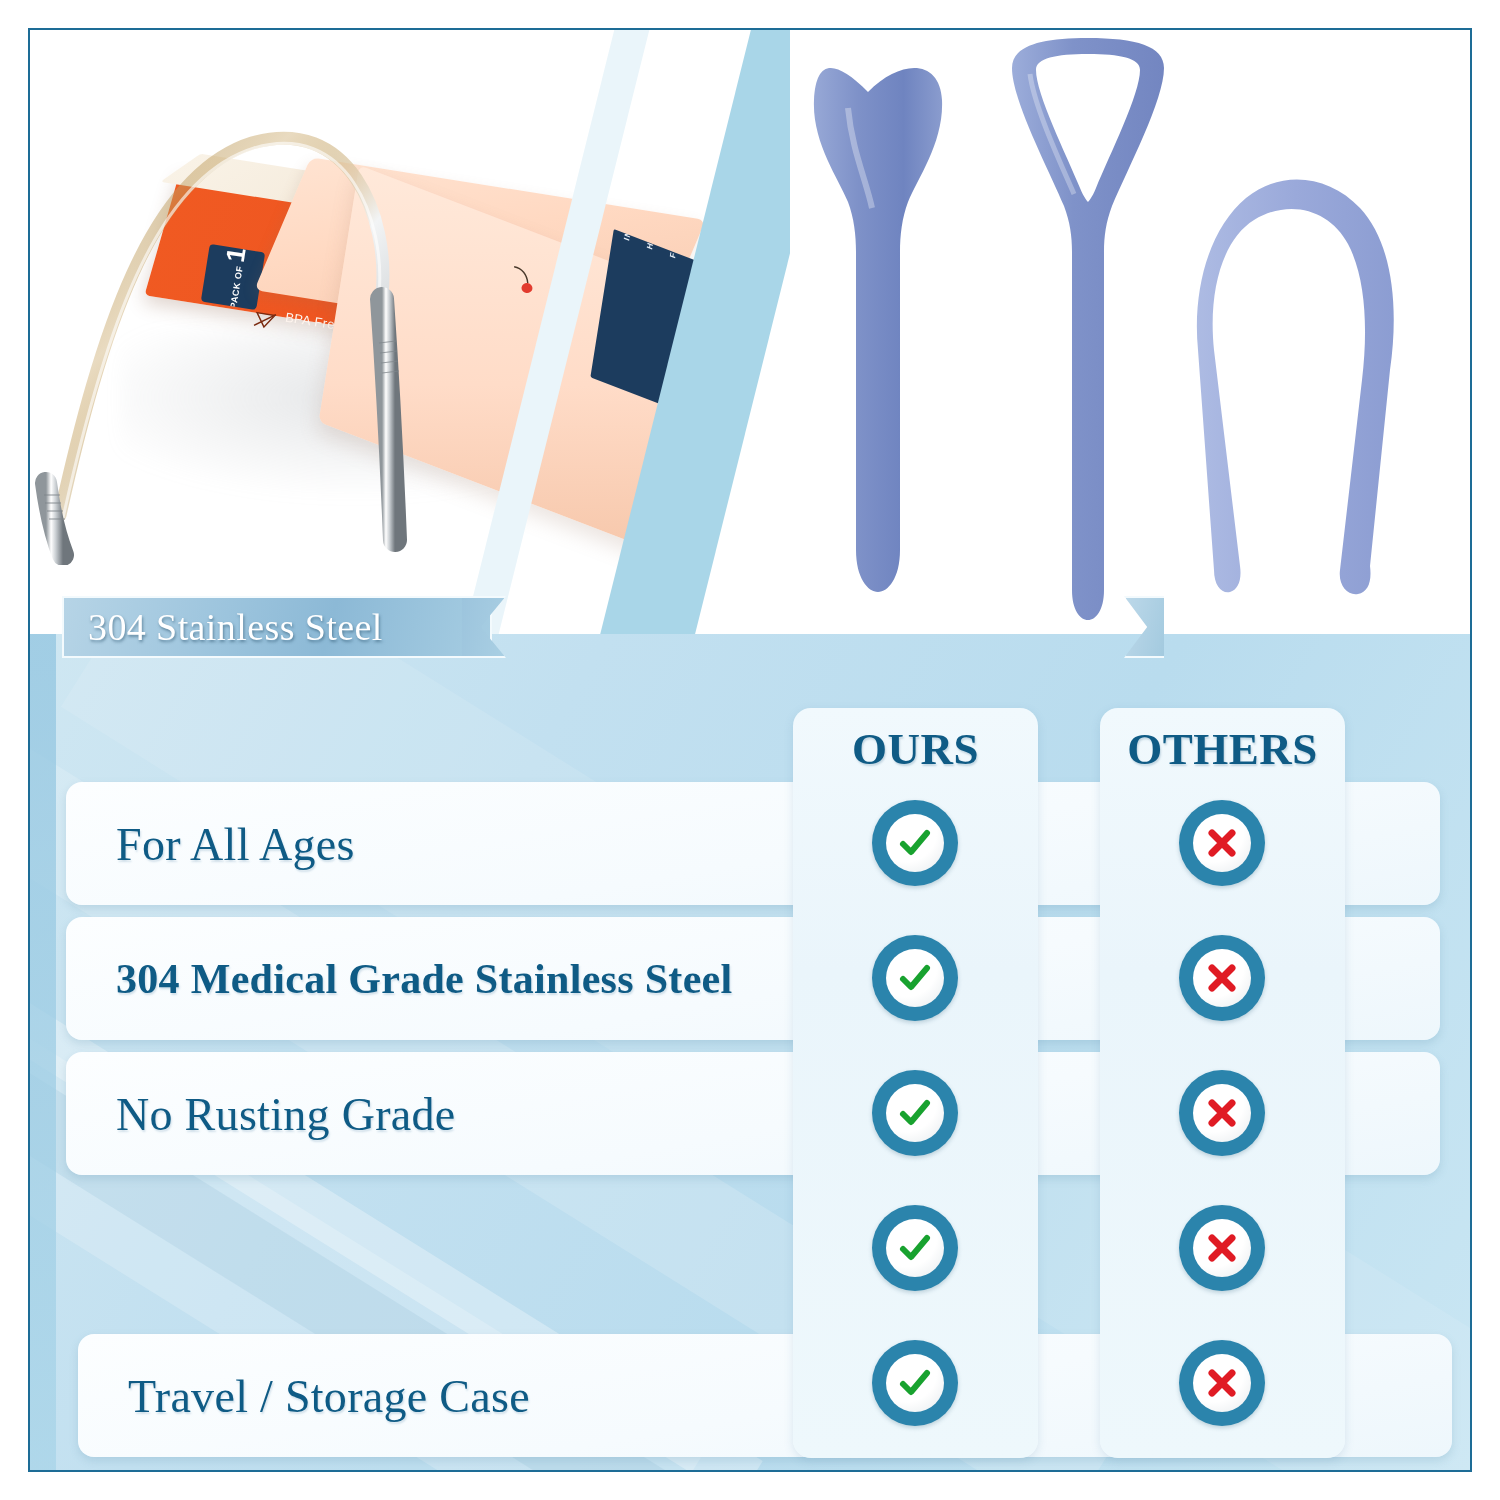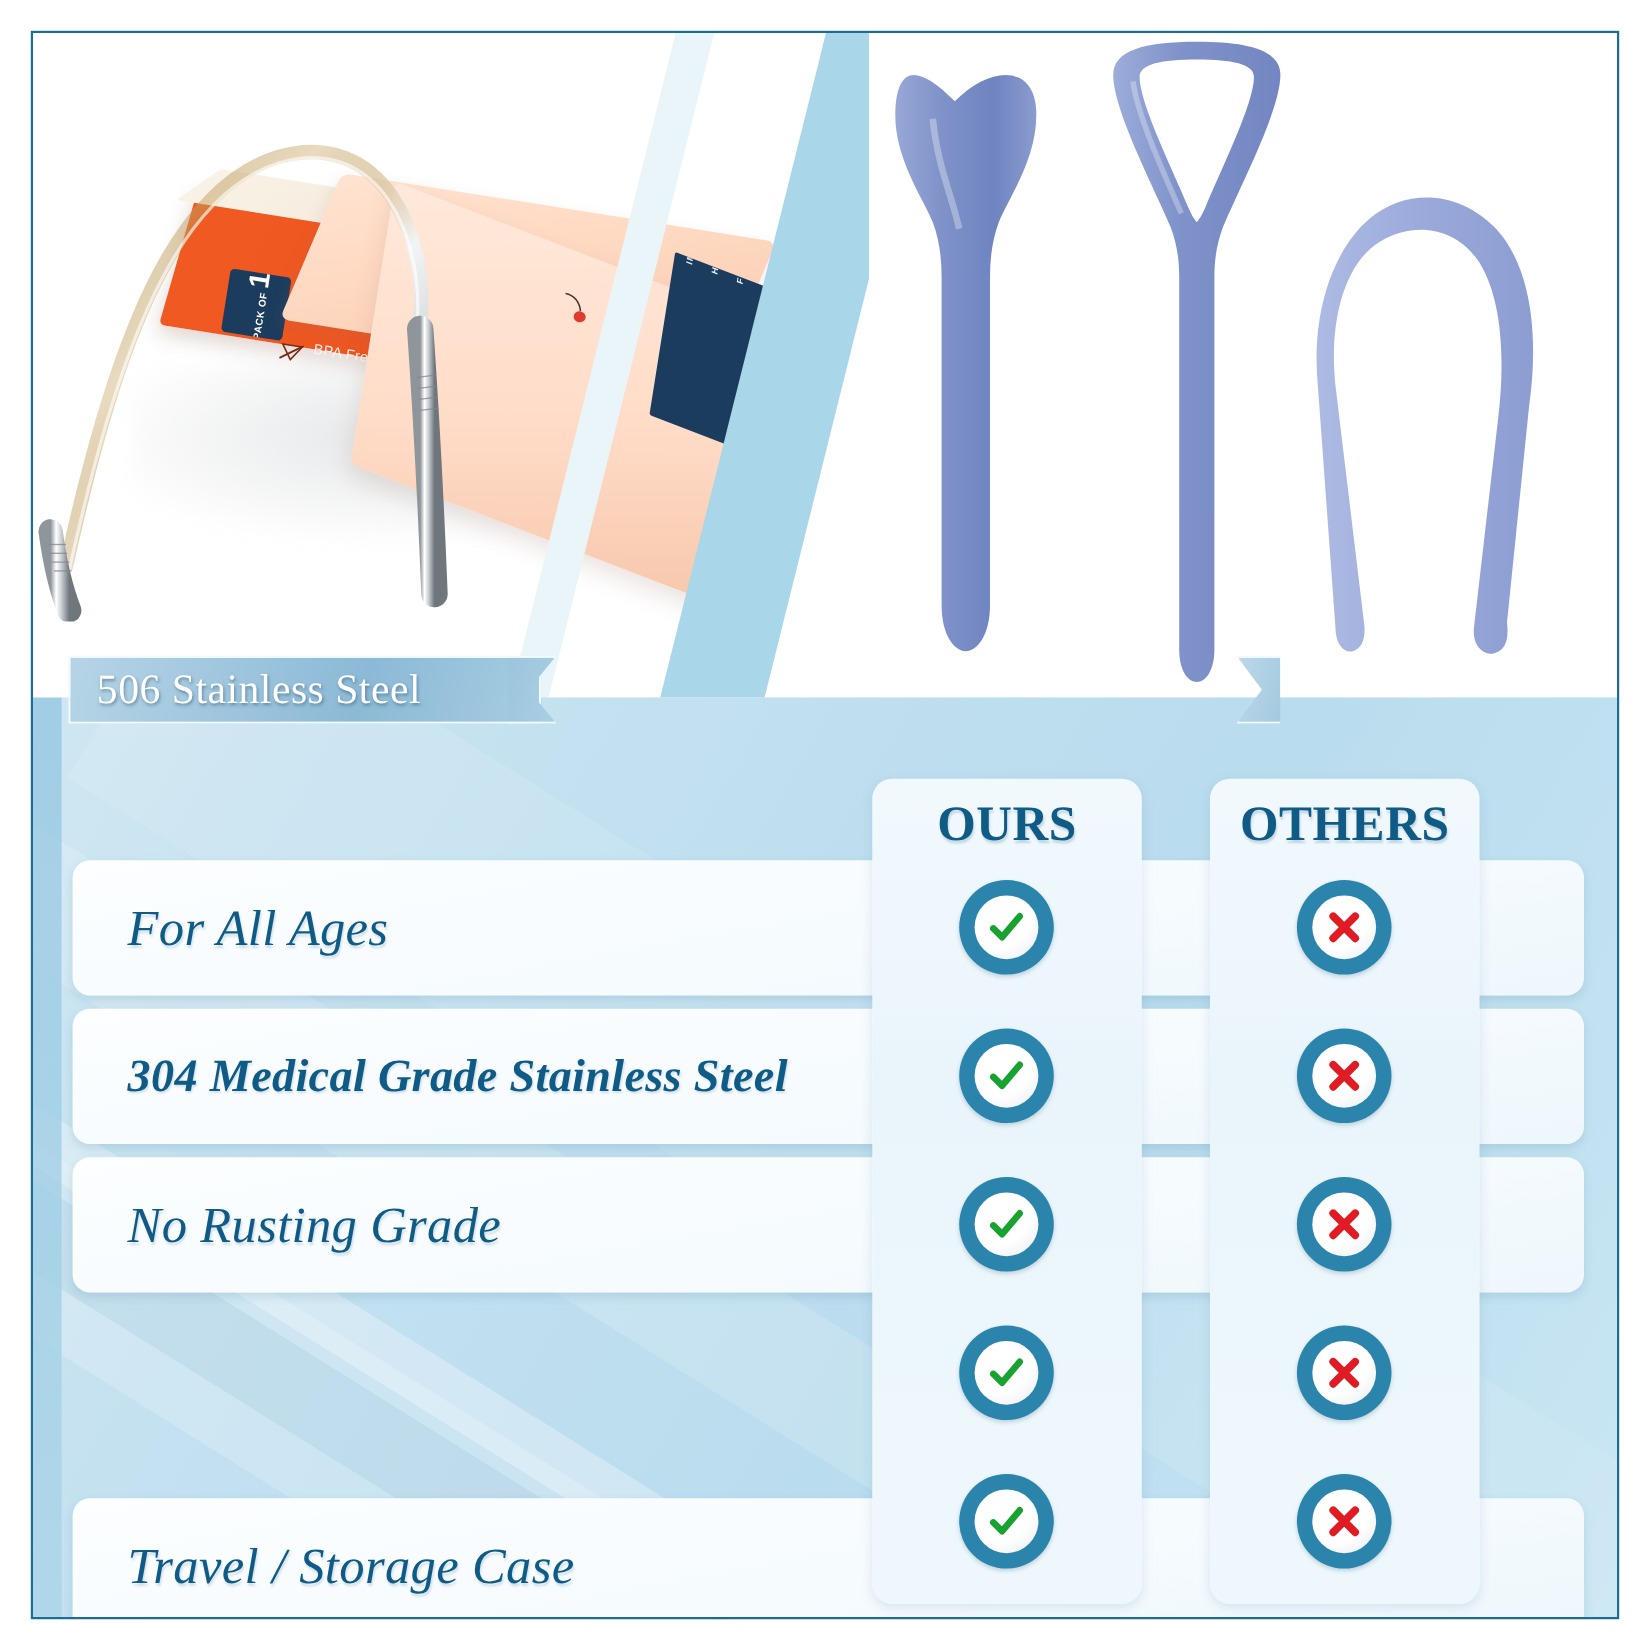--- a/index.html
+++ b/index.html
@@ -179,21 +179,20 @@
     background:linear-gradient(170deg,#fcfeff 0%,#f6fbfe 55%,#eef7fc 100%);
     border-radius:16px;
     box-shadow:0 4px 9px rgba(95,145,175,.22);
   }
   .row-card .label{
     position:absolute;left:50px;top:50%;transform:translateY(-50%);
     color:#0f5b85;font-size:46px;letter-spacing:.3px;
     text-shadow:1px 2px 2px rgba(120,160,185,.30);
     white-space:nowrap;
     font-family:"Liberation Serif",serif;
-    font-style:italic;
   }
   .row-card .label.bold{font-weight:bold;font-size:42px;}
 
   
   .marks{position:absolute;left:0;top:0;width:1440px;height:838px;z-index:5;}
   .mark{
     position:absolute;width:86px;height:86px;border-radius:50%;
     background:#2b84ac;
     display:flex;align-items:center;justify-content:center;
     box-shadow:0 2px 4px rgba(40,90,120,.25);
@@ -380,21 +379,21 @@
                    L200 340 C210 270 200 210 170 178
                    C138 144 90 140 56 168
                    C20 198 2 258 8 320 Z" fill="url(#pl3)"></path>
           <path d="M40 330 C36 268 50 222 78 202" stroke="#ffffff" stroke-opacity=".30" stroke-width="5" fill="none"></path>
         </g>
       </svg>
     </div>
   </div>
 
   <div class="ribbon ribbon-left">
-    <span>506 Stainless Steel</span>
+    <span>304 Stainless Steel</span>
   </div>
   <div class="ribbon-left-notch"></div>
 
   <div class="ribbon-right-notch"></div>
 
   <div class="table-area">
 
     <div class="streak d1 dark"></div>
     <div class="streak s1"></div>
     <div class="streak s2"></div>
@@ -408,21 +407,21 @@
     <div class="rows">
       <div class="row-card" style="top:148px;">
         <span class="label">For All Ages</span>
       </div>
       <div class="row-card" style="top:283px;">
         <span class="label bold">304 Medical Grade Stainless Steel</span>
       </div>
       <div class="row-card" style="top:418px;">
         <span class="label">No Rusting Grade</span>
       </div>
-      <div class="row-card" style="top:728px;">
+      <div class="row-card" style="top:700px;margin-left:12px;">
         <span class="label">Travel / Storage Case</span>
       </div>
     </div>
 
     <div style="position:absolute;left:763px;top:82px;width:245px;z-index:6;">
       <div class="col-head" style="position:relative;top:0;">OURS</div>
     </div>
     <div style="position:absolute;left:1070px;top:82px;width:245px;z-index:6;">
       <div class="col-head" style="position:relative;top:0;">OTHERS</div>
     </div>

